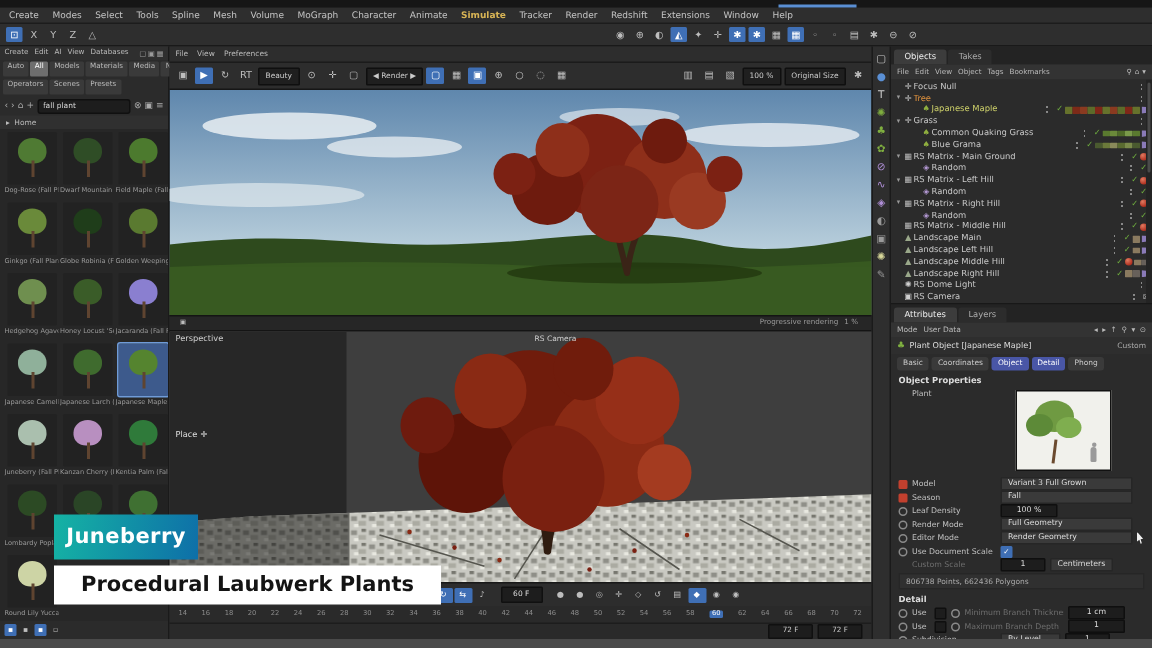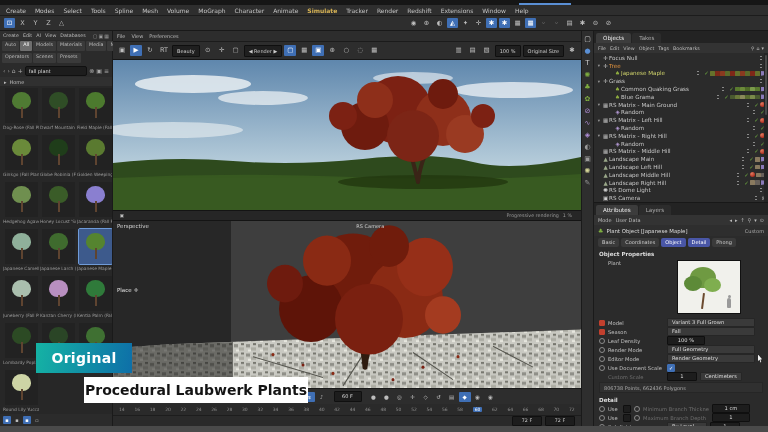--- a/index.html
+++ b/index.html
@@ -133,21 +133,21 @@
   .pf3{left:26px;top:17px;width:17px;height:14px;background:#7fae4f;}
   .ptrunk{position:absolute;left:24px;top:32px;width:2px;height:16px;background:#6b4a2f;transform:rotate(7deg);}
   .person{position:absolute;right:9px;bottom:5px;width:4px;height:10px;background:#9a9a9a;border-radius:2px 2px 1px 1px;}
   .person::before{content:"";position:absolute;top:-3.5px;left:0.5px;width:3px;height:3px;border-radius:50%;background:#9a9a9a;}
   
   .bottom-strip{height:8px;background:#4a4a4a;}
   .badge{position:absolute;left:36px;top:343px;width:96px;height:30px;z-index:30;
          background:linear-gradient(100deg,#15b3a4,#0e6fa8);color:#fff;font-weight:bold;font-size:14px;
          display:flex;align-items:center;justify-content:center;letter-spacing:0.3px;}
   .title-box{position:absolute;left:36px;top:377px;height:26px;z-index:30;background:#fff;color:#141414;
-             font-weight:bold;font-size:14px;display:flex;align-items:center;padding:0 1px;white-space:nowrap;margin-left:48px;}
+             font-weight:bold;font-size:14px;display:flex;align-items:center;padding:0 18px;white-space:nowrap;}
 </style>
 </head>
 <body>
 
 <div id="root">
 
   <div class="top-strip">
       <span class="tabline"></span>
     </div>
 
@@ -998,15 +998,15 @@
               <div class="wdrop sm">By Level</div>
               <div class="wfield sm">1</div>
             </div>
           </div>
       </div>
     </div>
   </div>
 
   <div class="bottom-strip"></div>
 
-  <div class="badge">Original</div>
+  <div class="badge">Juneberry</div>
   <div class="title-box">Procedural Laubwerk Plants</div>
 </div>
 
 </body></html>

